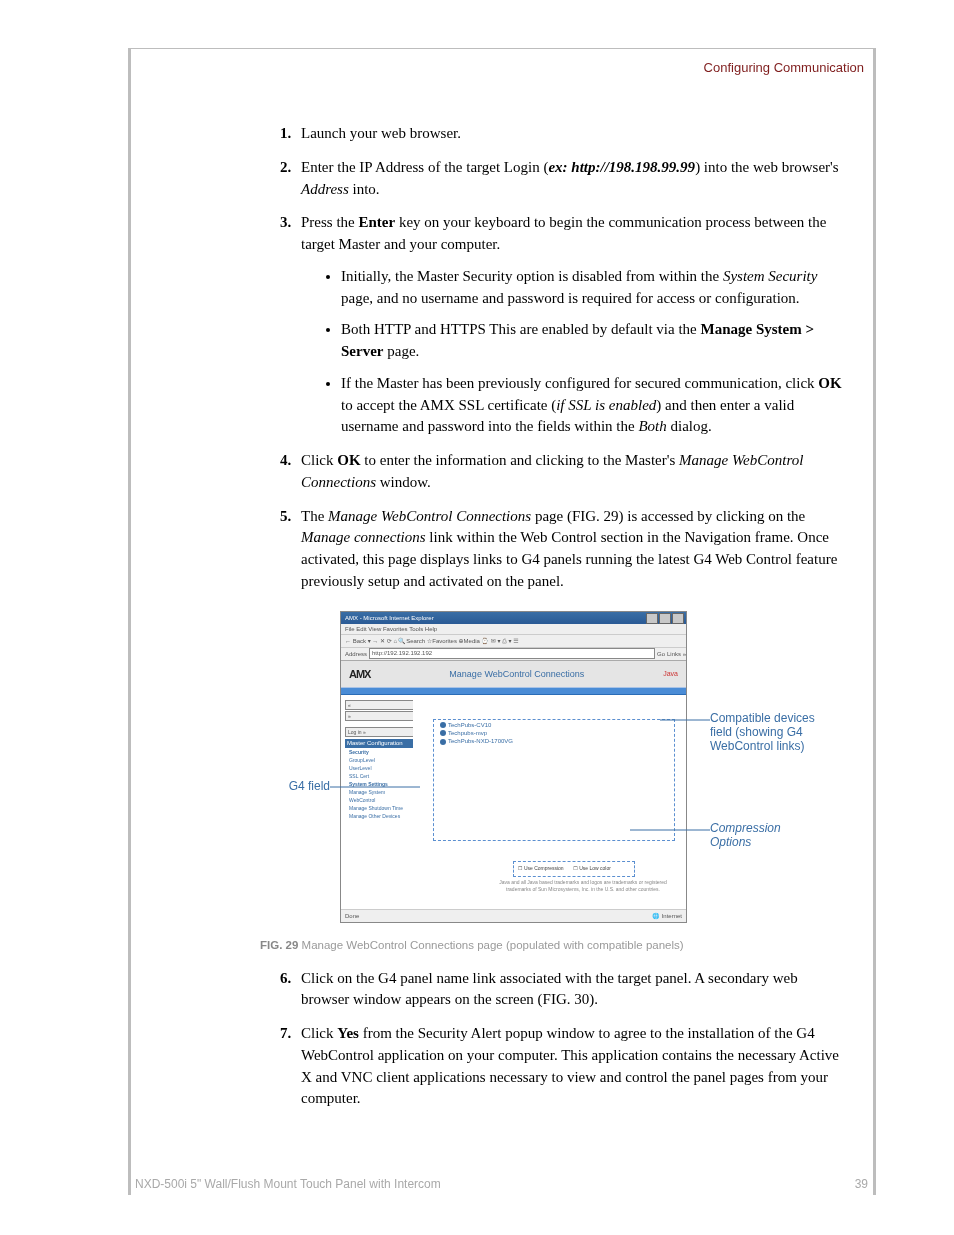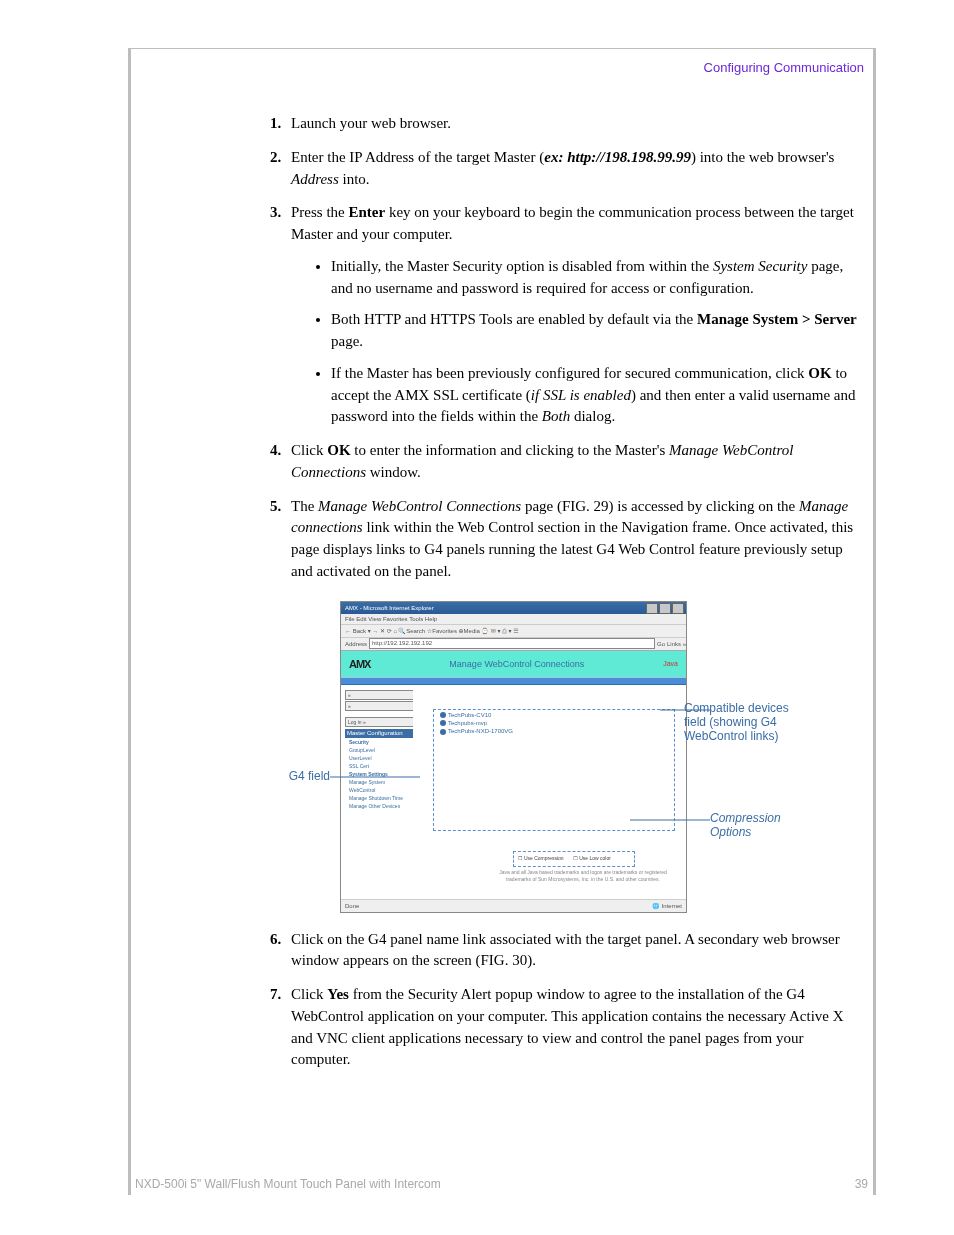--- a/index.html
+++ b/index.html
@@ -33,32 +33,32 @@
     top: 48px;
     height: 1px;
     background: #bdbdbd;
   }
   .running-head {
     position: absolute;
     right: 90px;
     top: 60px;
     font-family: Arial, Helvetica, sans-serif;
     font-size: 13px;
-    color: #6d28d9;
+    color: #7f1d1d;
   }
   .content {
     position: absolute;
     left: 160px;
     right: 90px;
     top: 106px;
   }
   ol.main {
     list-style: decimal;
     padding-left: 118px;
-    margin: 7px;
+    margin: 17px;
   }
   ol.main > li {
     padding-left: 6px;
     margin-bottom: 12px;
     line-height: 1.45;
   }
   ol.main > li::marker {
     font-weight: bold;
   }
   ul.sub {
@@ -107,21 +107,21 @@
   .toolbar { height: 12px; padding-left: 4px; line-height: 12px; background:#efefef; border-bottom:1px solid #ccc;}
   .addrbar { height: 12px; padding-left: 4px; line-height: 12px; background:#efefef; border-bottom:1px solid #aaa; display:flex; align-items:center; gap:2px;}
   .addr-input { flex:1; height:9px; background:#fff; border:1px solid #888; font-size:6px; padding-left:2px; line-height:9px;}
   .inner {
     position: relative;
     background: #fff;
     height: 260px;
   }
   .amx-head {
     height: 26px;
-    background: #5eead4;
+    background: #e5e5e5;
     border-bottom: 1px solid #a9c3e6;
     display:flex; align-items:center; justify-content:space-between;
     padding: 0 8px;
   }
   .amx-logo { font-weight: bold; font-size: 11px; letter-spacing:-1px; color:#222;}
   .amx-title { font-size: 9px; color: #3a6ea5; }
   .java { font-size:7px; color:#c33; }
   .blue-strip { height:6px; background:#4a8cd6; border-bottom:1px solid #2a6cb6;}
   .sidebar {
     position:absolute; left:0; top:34px; bottom:12px; width:70px;
@@ -181,28 +181,28 @@
   <div class="side-rule right"></div>
   <div class="top-rule"></div>
 
   <div class="running-head">Configuring Communication</div>
 
   <div class="content">
     <ol class="main" start="1">
       <li><span>Launch your web browser.</span></li>
 
       <li>
-        <span>Enter the IP Address of the target Master (</span><span class="bi">ex: http://198.198.99.99</span><span>) into the web browser's </span><span class="i">Address</span><span> into.</span>
+        <span>Enter the IP Address of the target Login (</span><span class="bi">ex: http://198.198.99.99</span><span>) into the web browser's </span><span class="i">Address</span><span> into.</span>
       </li>
 
       <li>
         <span>Press the </span><span class="b">Enter</span><span> key on your keyboard to begin the communication process between the target Master and your computer.</span>
         <ul class="sub">
           <li><span>Initially, the Master Security option is disabled from within the </span><span class="i">System Security</span><span> page, and no username and password is required for access or configuration.</span></li>
-          <li><span>Both HTTP and HTTPS Tools are enabled by default via the </span><span class="b">Manage System &gt; Server</span><span> page.</span></li>
+          <li><span>Both HTTP and HTTPS This are enabled by default via the </span><span class="b">Manage System &gt; Server</span><span> page.</span></li>
           <li><span>If the Master has been previously configured for secured communication, click </span><span class="b">OK</span><span> to accept the AMX SSL certificate (</span><span class="i">if SSL is enabled</span><span>) and then enter a valid username and password into the fields within the </span><span class="i">Both</span><span> dialog.</span></li>
         </ul>
       </li>
 
       <li>
         <span>Click </span><span class="b">OK</span><span> to enter the information and clicking to the Master's </span><span class="i">Manage WebControl Connections</span><span> window.</span>
       </li>
 
       <li>
         <span>The </span><span class="i">Manage WebControl Connections</span><span> page (FIG. 29) is accessed by clicking on the </span><span class="i">Manage connections</span><span> link within the Web Control section in the Navigation frame. Once activated, this page displays links to G4 panels running the latest G4 Web Control feature previously setup and activated on the panel.</span>
@@ -268,31 +268,34 @@
           <span>Done</span>
           <span>🌐 <span>Internet</span></span>
         </div>
       </div>
 
       <div class="callout left" style="left:-10px; top:168px; width:80px;">G4 field</div>
       <svg class="lead" style="left:70px; top:175px;" width="90" height="2">
           <line x1="0" y1="1" x2="90" y2="1" stroke="#3a6ea5" stroke-width="1"></line>
         </svg>
 
-      <div class="callout" style="left:424px; top:100px; width:110px;">Compatible devices field (showing G4 WebControl links)</div>
+      <div class="callout" style="left:450px; top:100px; width:110px;">Compatible devices field (showing G4 WebControl links)</div>
       <svg class="lead" style="left:400px; top:108px;" width="50" height="2">
           <line x1="0" y1="1" x2="50" y2="1" stroke="#3a6ea5" stroke-width="1"></line>
         </svg>
 
       <div class="callout" style="left:450px; top:210px; width:110px;font-style:italic;">Compression Options</div>
       <svg class="lead" style="left:370px; top:218px;" width="80" height="2">
           <line x1="0" y1="1" x2="80" y2="1" stroke="#3a6ea5" stroke-width="1"></line>
         </svg>
     </div>
 
+    <div class="fig-caption">
+      <span class="fb">FIG. 29</span><span>  Manage WebControl Connections page (populated with compatible panels)</span>
+    </div>
 
     <ol class="main" start="6">
       <li><span>Click on the G4 panel name link associated with the target panel. A secondary web browser window appears on the screen (FIG. 30).</span></li>
       <li>
         <span>Click </span><span class="b">Yes</span><span> from the Security Alert popup window to agree to the installation of the G4 WebControl application on your computer. This application contains the necessary Active X and VNC client applications necessary to view and control the panel pages from your computer.</span>
       </li>
     </ol>
   </div>
 
   <div class="footer">

